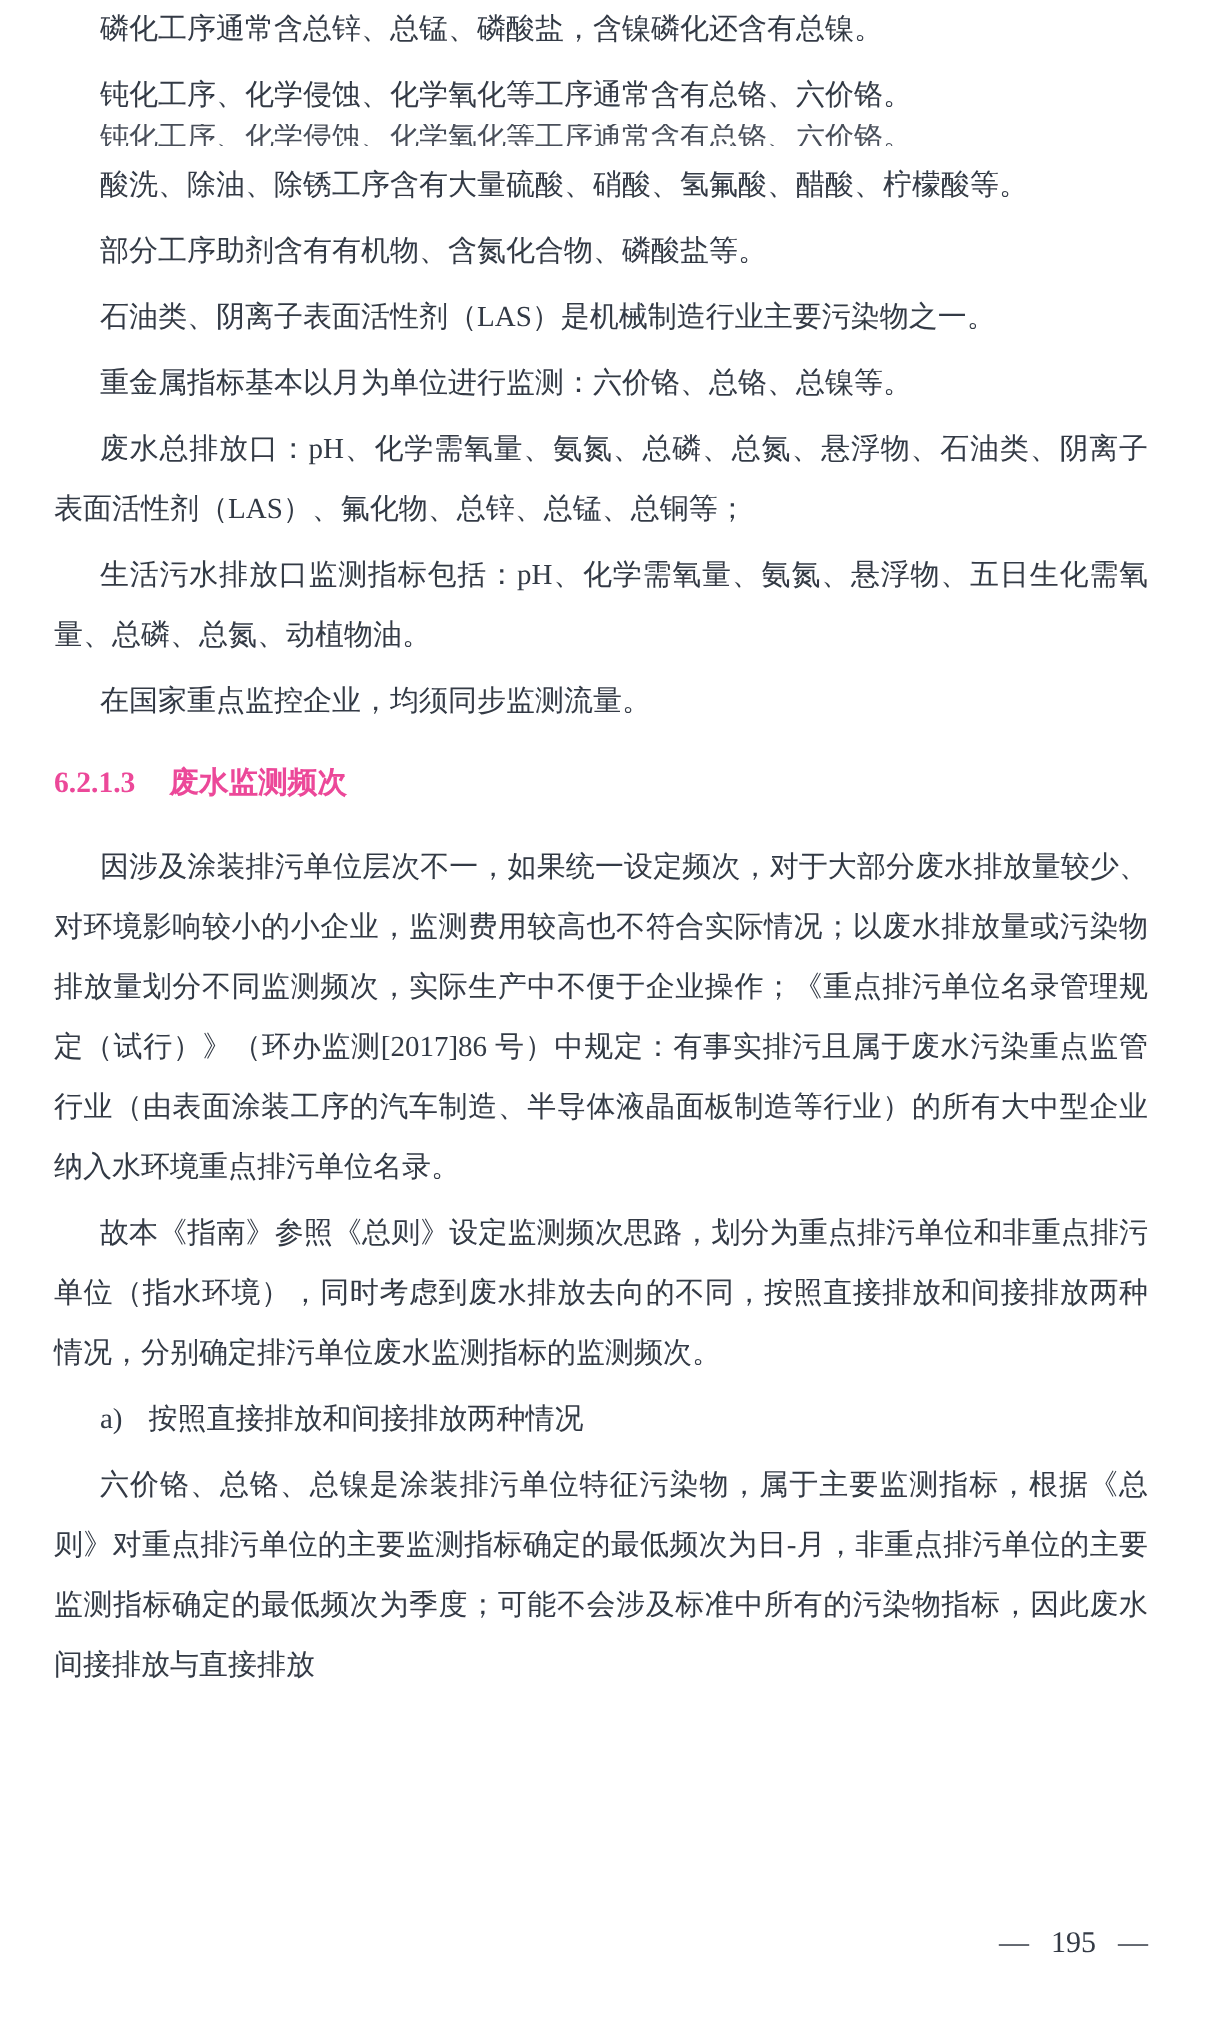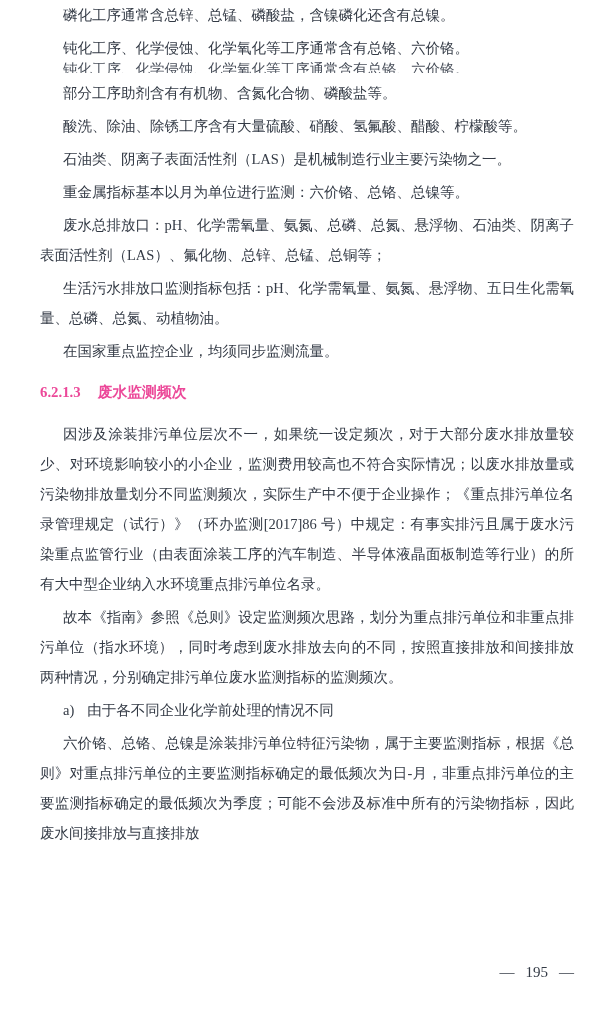--- a/index.html
+++ b/index.html
@@ -7,21 +7,21 @@
     padding: 0;
     background: #ffffff;
   }
   .page {
     position: relative;
     width: 607px;
     height: 1010px;
     margin: 0 auto;
     background: #ffffff;
     box-sizing: border-box;
-    padding: 0 33px 0 40px;
+    padding: 0 33px 0 27px;
     overflow: hidden;
     font-family: "Liberation Serif", "DejaVu Serif", serif;
     font-size: 14.5px;
     color: #333a45;
   }
   .para {
     margin: 0 0 3px 0;
     line-height: 30px;
     text-align: justify;
     word-break: break-all;
@@ -69,23 +69,23 @@
 <div class="page">
 
   <p class="para indent">磷化工序通常含总锌、总锰、磷酸盐，含镍磷化还含有总镍。</p>
 
   <p class="para indent">钝化工序、化学侵蚀、化学氧化等工序通常含有总铬、六价铬。</p>
 
   <div class="ghost-line">
     <span class="ghost-text">钝化工序、化学侵蚀、化学氧化等工序通常含有总铬、六价铬。</span>
   </div>
 
+  <p class="para indent">酸洗、除油、除锈工序含有大量硫酸、硝酸、氢氟酸、醋酸、柠檬酸等。</p>
+
   <p class="para indent">部分工序助剂含有有机物、含氮化合物、磷酸盐等。</p>
-
-  <p class="para indent">酸洗、除油、除锈工序含有大量硫酸、硝酸、氢氟酸、醋酸、柠檬酸等。</p>
 
   <p class="para indent">石油类、阴离子表面活性剂（LAS）是机械制造行业主要污染物之一。</p>
 
   <p class="para indent">重金属指标基本以月为单位进行监测：六价铬、总铬、总镍等。</p>
 
   <p class="para indent">废水总排放口：pH、化学需氧量、氨氮、总磷、总氮、悬浮物、石油类、阴离子表面活性剂（LAS）、氟化物、总锌、总锰、总铜等；</p>
 
   <p class="para indent">生活污水排放口监测指标包括：pH、化学需氧量、氨氮、悬浮物、五日生化需氧量、总磷、总氮、动植物油。</p>
 
   <p class="para indent">在国家重点监控企业，均须同步监测流量。</p>
@@ -94,21 +94,21 @@
   <h2 class="heading">
     <span>6.2.1.3</span><span class="heading-title">废水监测频次</span>
   </h2>
 
 
   <p class="para indent">因涉及涂装排污单位层次不一，如果统一设定频次，对于大部分废水排放量较少、对环境影响较小的小企业，监测费用较高也不符合实际情况；以废水排放量或污染物排放量划分不同监测频次，实际生产中不便于企业操作；《重点排污单位名录管理规定（试行）》（环办监测[2017]86 号）中规定：有事实排污且属于废水污染重点监管行业（由表面涂装工序的汽车制造、半导体液晶面板制造等行业）的所有大中型企业纳入水环境重点排污单位名录。</p>
 
   <p class="para indent">故本《指南》参照《总则》设定监测频次思路，划分为重点排污单位和非重点排污单位（指水环境），同时考虑到废水排放去向的不同，按照直接排放和间接排放两种情况，分别确定排污单位废水监测指标的监测频次。</p>
 
   <p class="para indent">
-    <span class="item-marker">a)</span><span class="item-text">由于各不同企业化学前处理的情况不同</span>
+    <span class="item-marker">a)</span><span class="item-text">按照直接排放和间接排放两种情况</span>
   </p>
 
   <p class="para indent">六价铬、总铬、总镍是涂装排污单位特征污染物，属于主要监测指标，根据《总则》对重点排污单位的主要监测指标确定的最低频次为日-月，非重点排污单位的主要监测指标确定的最低频次为季度；可能不会涉及标准中所有的污染物指标，因此废水间接排放与直接排放</p>
 
   <div class="footer">
     <span>—</span>
     <span>195</span>
     <span>—</span>
   </div>
 

